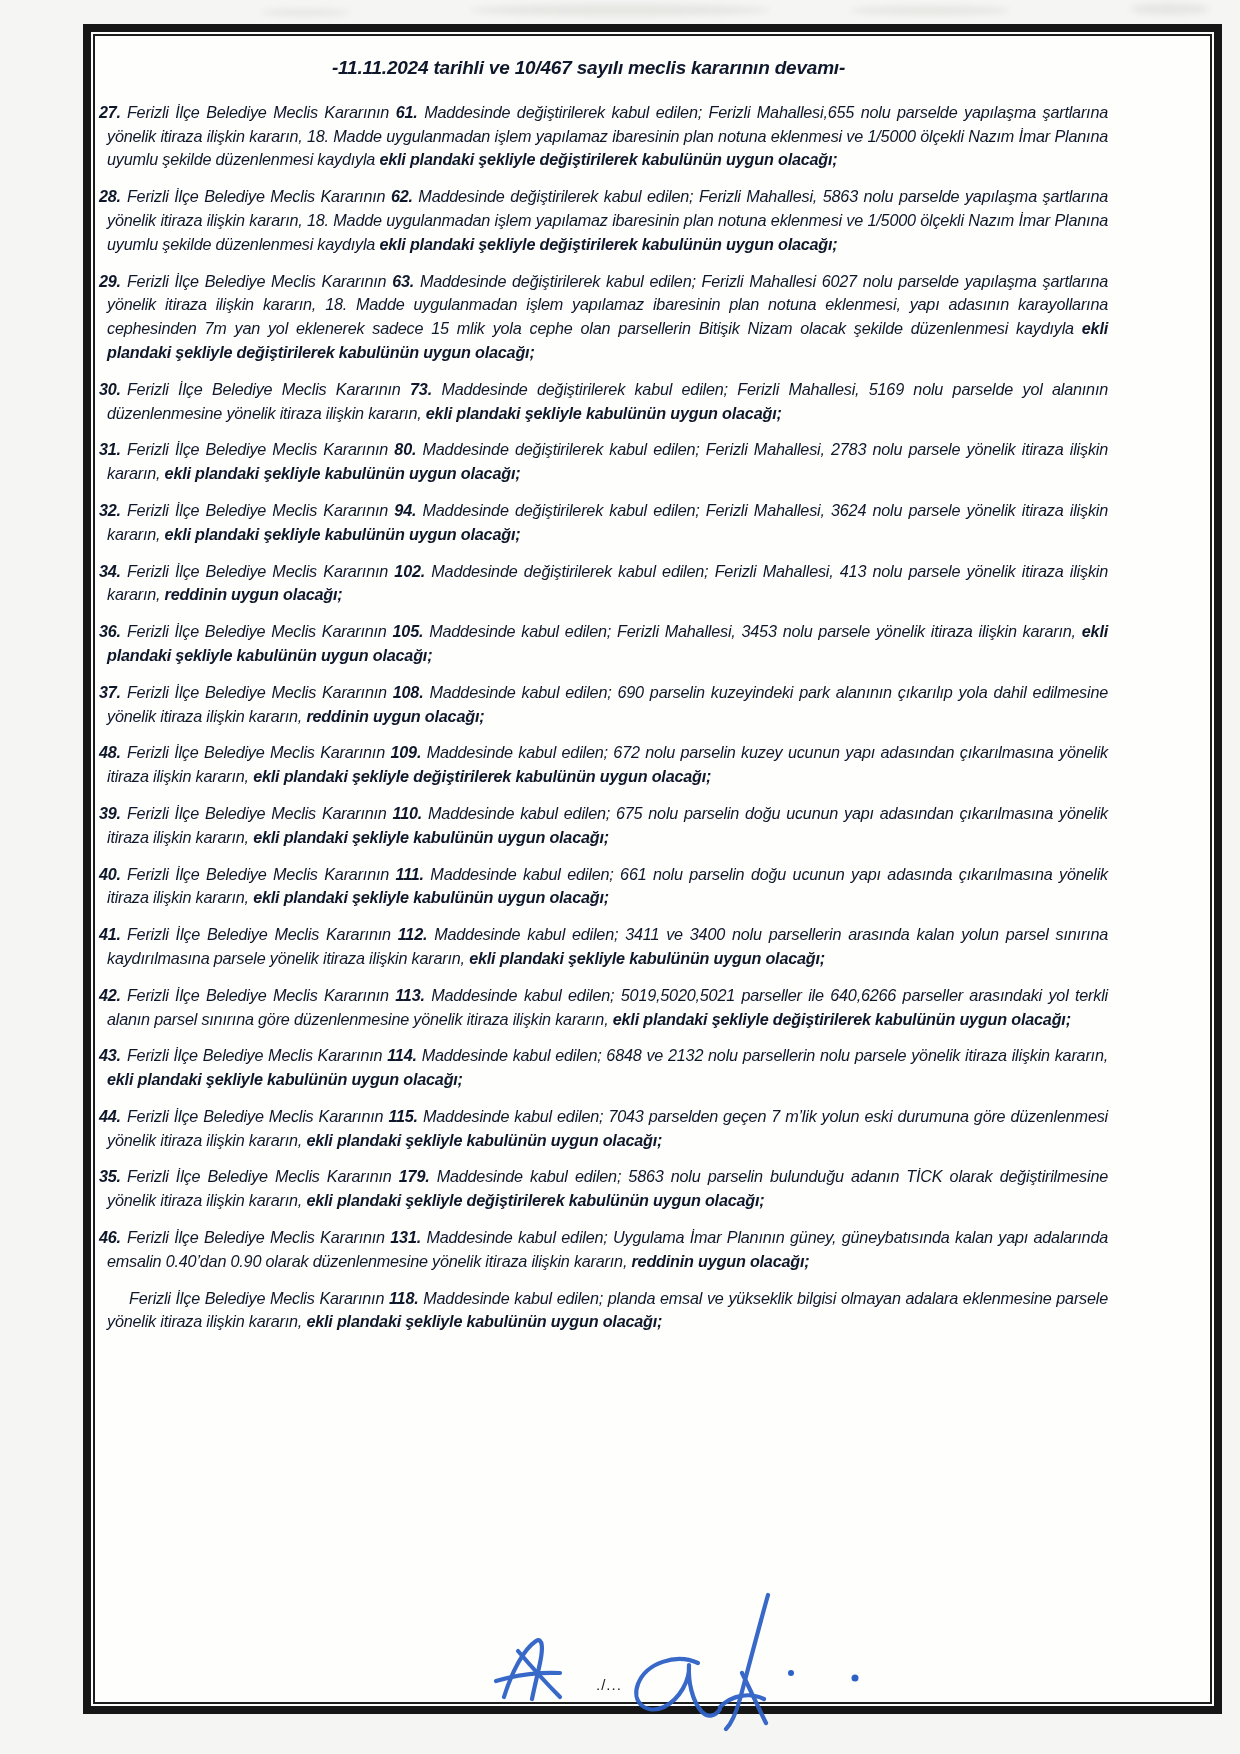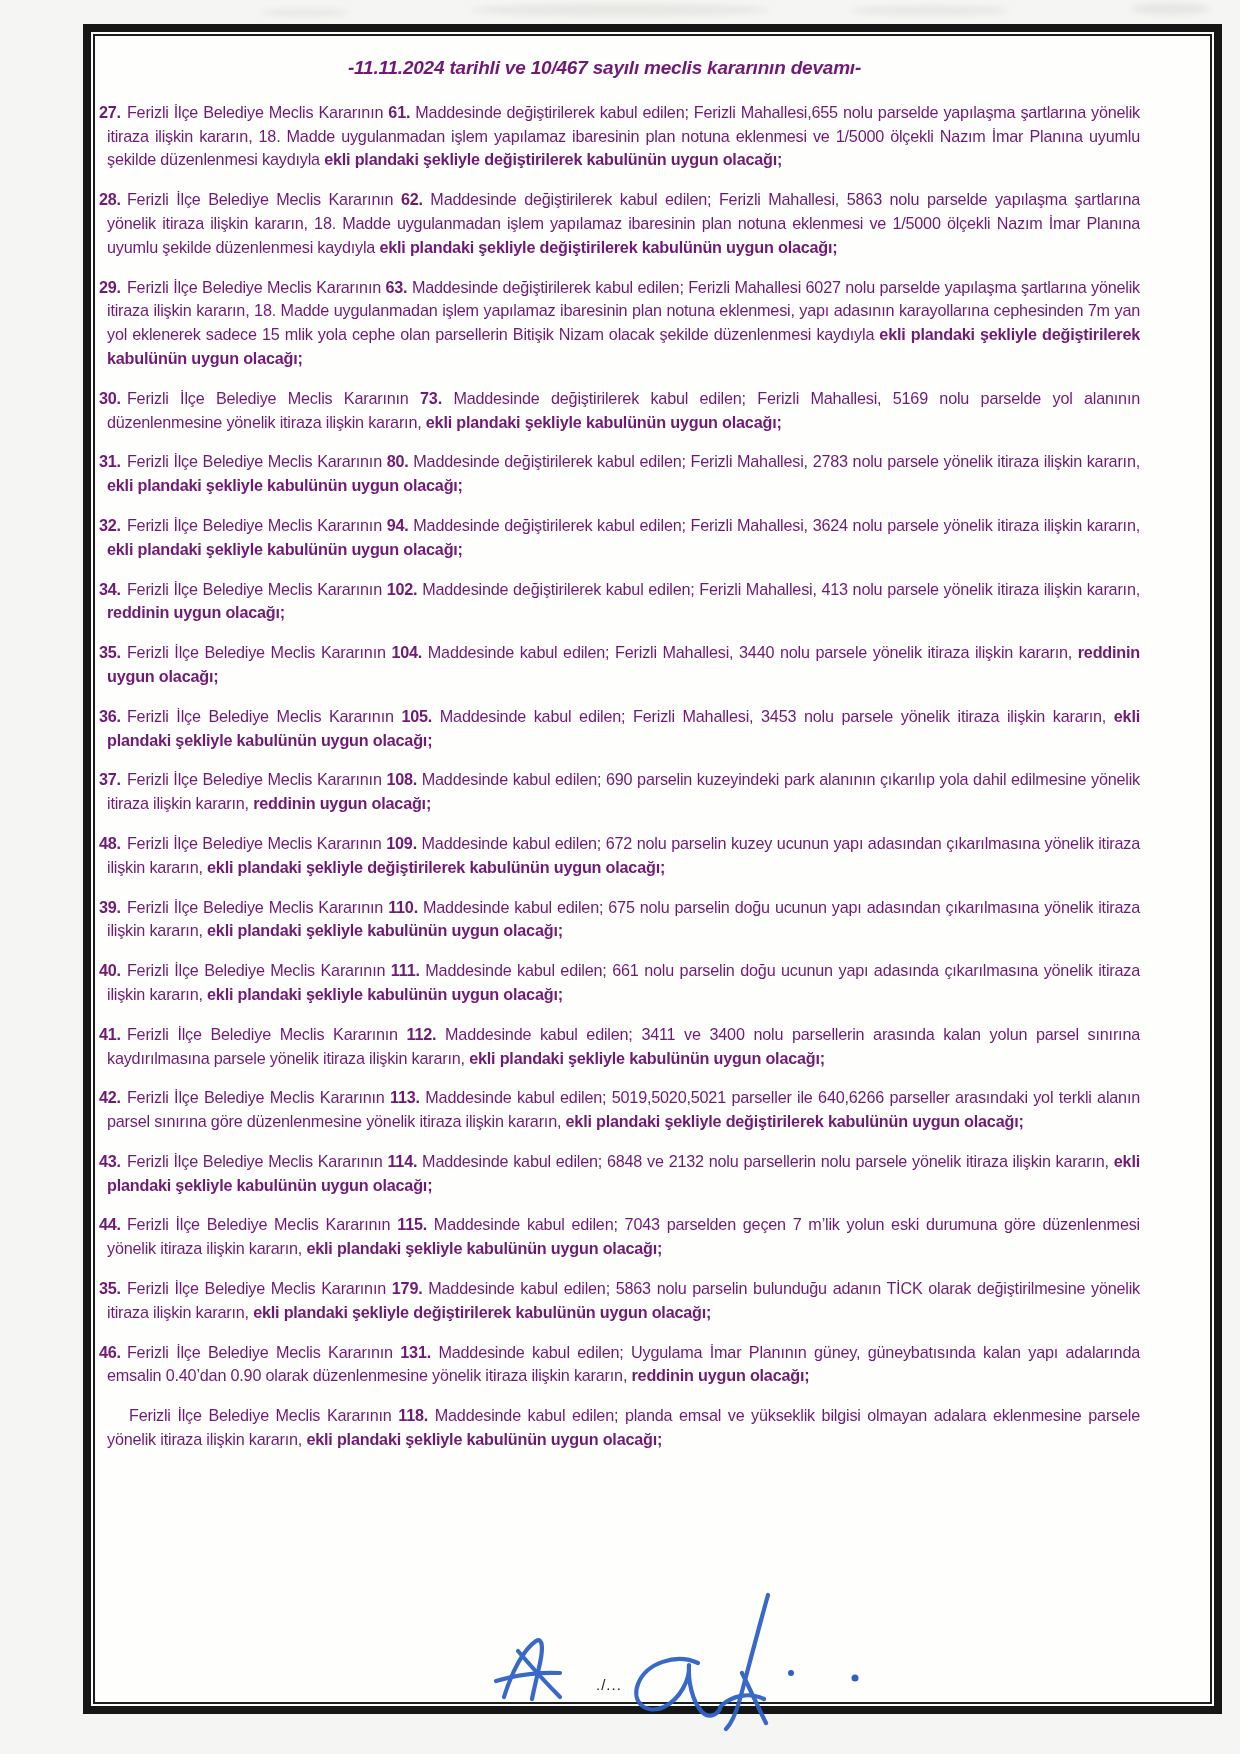--- a/index.html
+++ b/index.html
@@ -20,32 +20,32 @@
   .frame{
     position:absolute;left:83px;top:24px;width:1139px;height:1690px;
     box-sizing:border-box;border:8px solid #161616;background:#fefefd;
   }
   .frame::before{
     content:"";position:absolute;inset:2px;border:2px solid #1d1d1d;pointer-events:none;
   }
 
   .content{
     position:relative;
-    padding:14px 74px 0 8px;
+    padding:14px 106px 0 8px;
     font-size:16.2px;line-height:23.8px;
     letter-spacing:-0.2px;
     text-align:justify;
-    color:#701a75;
+    color:#0f172a;
   }
   .doc-header{
     text-align:center;font-weight:700;font-style:italic;
     font-size:19px;letter-spacing:-0.2px;
     margin:10px 30px 21px 0;
   }
-  p.item{margin:16px 0 13px 0;padding-left:8px;text-indent:-8px;}
+  p.item{margin:4px 0 13px 0;padding-left:8px;text-indent:-8px;font-style:italic;}
   p.item.first-indent{padding-left:8px;text-indent:22px;}
   .item-num{font-weight:700;margin-right:6px;}
   .item-text b{font-weight:700;}
 
   .continuation-mark{
     position:absolute;left:596px;top:1676px;
     font-size:15px;color:#222;letter-spacing:1px;
   }
   .signature-svg{
     position:absolute;left:480px;top:1585px;width:400px;height:150px;
@@ -86,23 +86,20 @@
 
   <p class="item">
     <b class="item-num">32.</b><span class="item-text"><span>Ferizli İlçe Belediye Meclis Kararının </span><b>94.</b><span> Maddesinde değiştirilerek kabul edilen; Ferizli Mahallesi, 3624 nolu parsele yönelik itiraza ilişkin kararın, </span><b>ekli plandaki şekliyle kabulünün uygun olacağı;</b></span>
   </p>
 
 
   <p class="item">
     <b class="item-num">34.</b><span class="item-text"><span>Ferizli İlçe Belediye Meclis Kararının </span><b>102.</b><span> Maddesinde değiştirilerek kabul edilen; Ferizli Mahallesi, 413 nolu parsele yönelik itiraza ilişkin kararın, </span><b>reddinin uygun olacağı;</b></span>
   </p>
 
-  <p class="item">
-    <b class="item-num">35.</b><span class="item-text"><span>Ferizli İlçe Belediye Meclis Kararının </span><b>104.</b><span> Maddesinde kabul edilen; Ferizli Mahallesi, 3440 nolu parsele yönelik itiraza ilişkin kararın, </span><b>reddinin uygun olacağı;</b></span>
-  </p>
 
   <p class="item">
     <b class="item-num">36.</b><span class="item-text"><span>Ferizli İlçe Belediye Meclis Kararının </span><b>105.</b><span> Maddesinde kabul edilen; Ferizli Mahallesi, 3453 nolu parsele yönelik itiraza ilişkin kararın, </span><b>ekli plandaki şekliyle kabulünün uygun olacağı;</b></span>
   </p>
 
   <p class="item">
     <b class="item-num">37.</b><span class="item-text"><span>Ferizli İlçe Belediye Meclis Kararının </span><b>108.</b><span> Maddesinde kabul edilen; 690 parselin kuzeyindeki park alanının çıkarılıp yola dahil edilmesine yönelik itiraza ilişkin kararın, </span><b>reddinin uygun olacağı;</b></span>
   </p>
 
   <p class="item">

